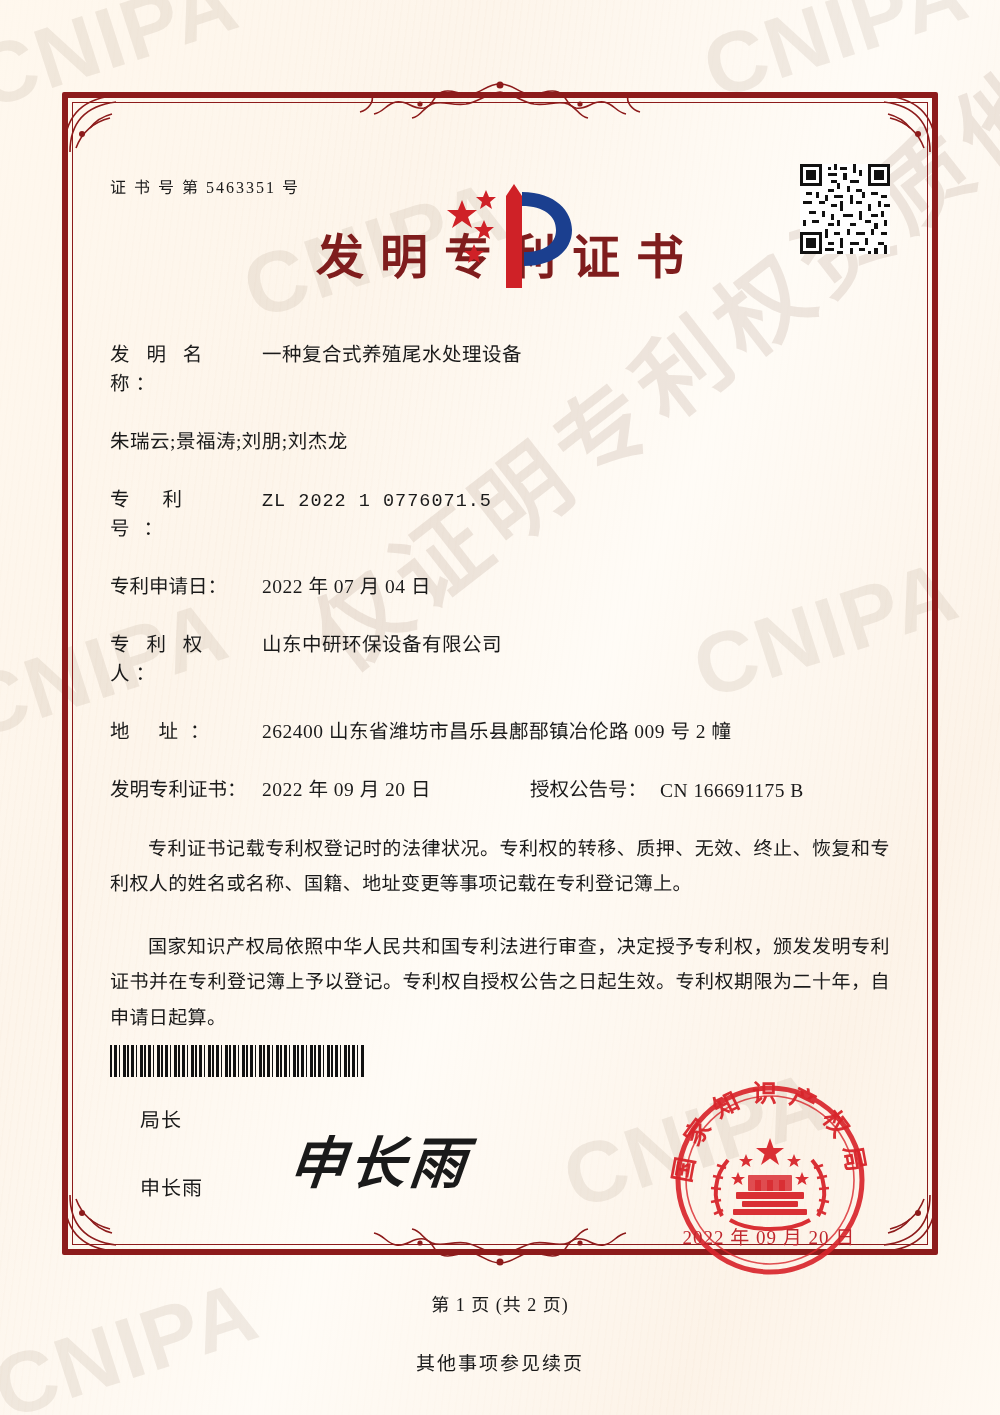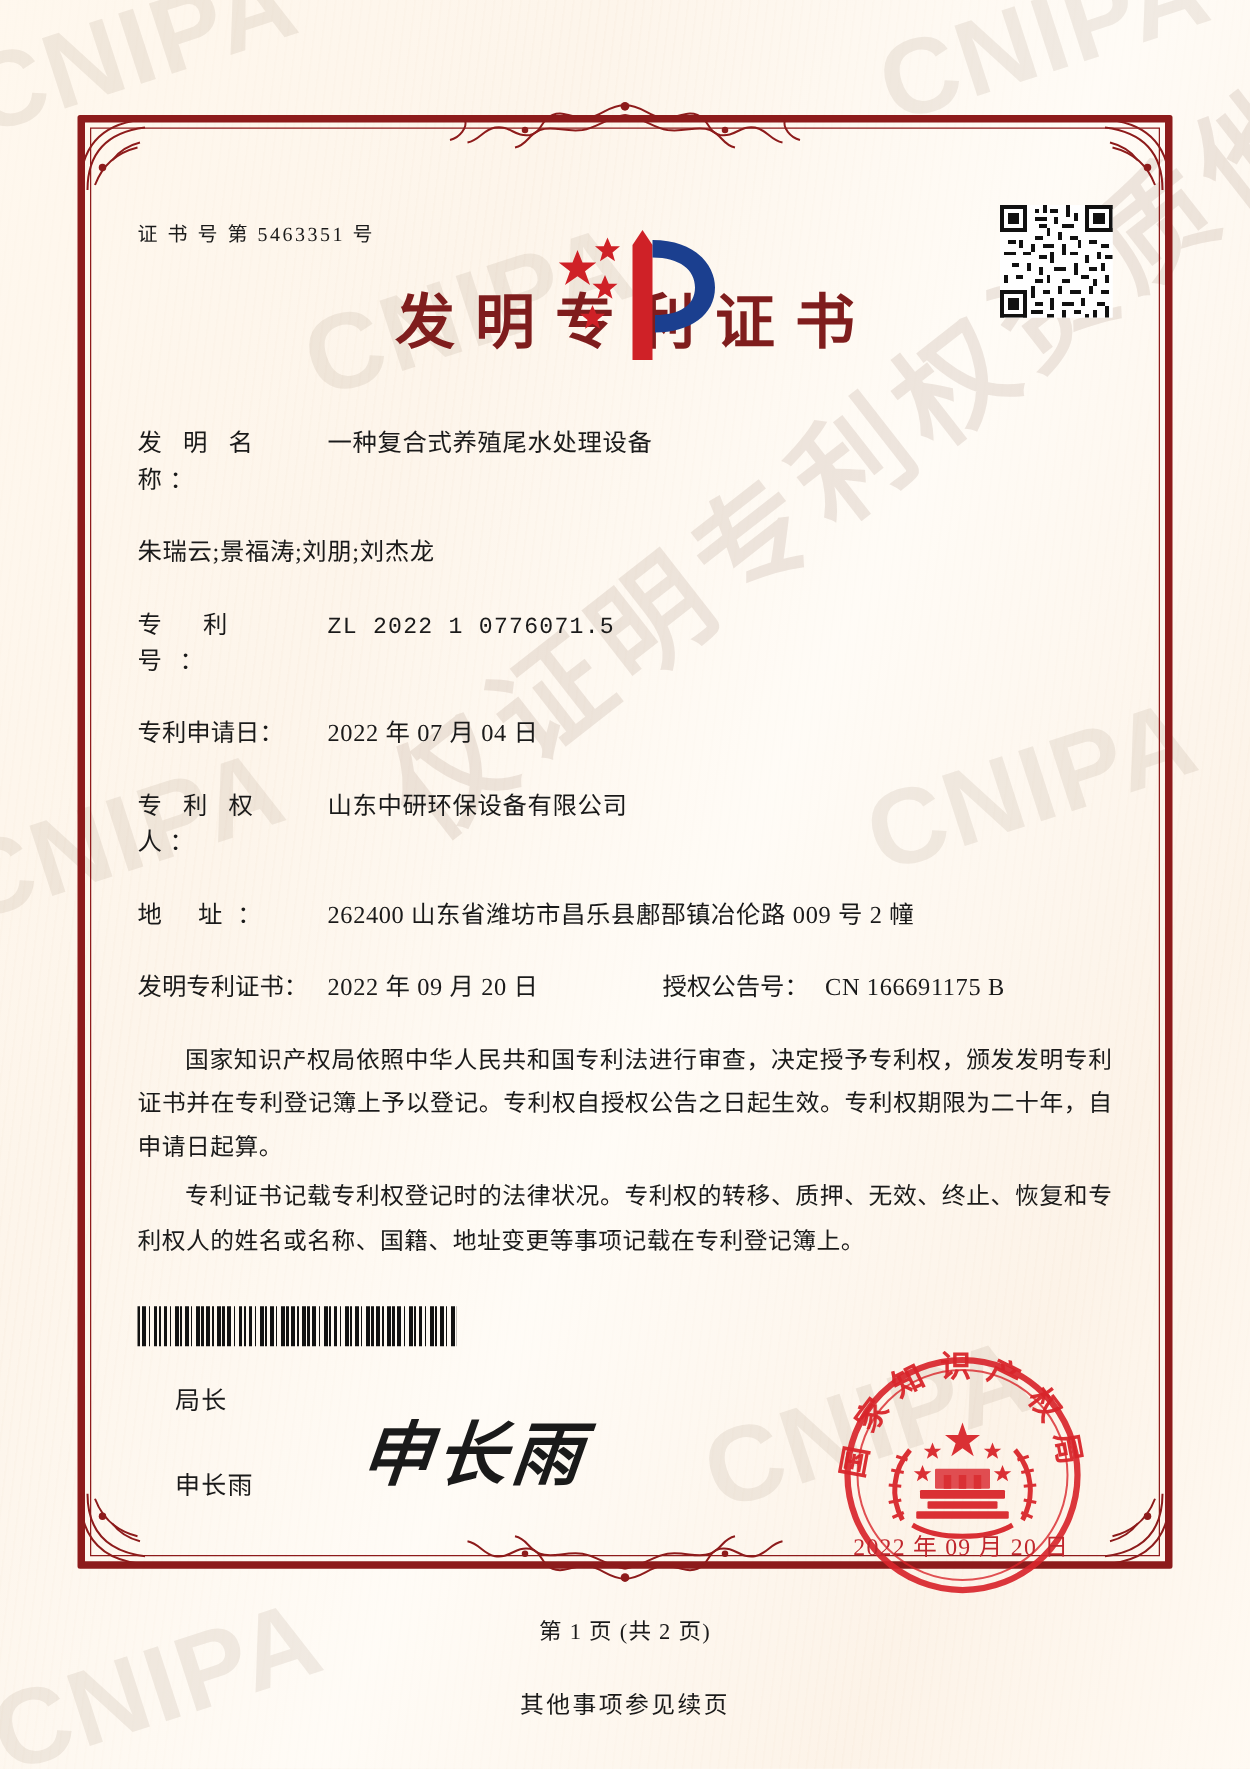--- a/index.html
+++ b/index.html
@@ -375,22 +375,22 @@
         <div class="fv">2022 年 09 月 20 日</div>
       </div>
       <div class="right">
         <div class="fl">授权公告号：</div>
         <div class="fv">CN 166691175 B</div>
       </div>
     </div>
 
   </div>
 
+  <div class="para para2">专利证书记载专利权登记时的法律状况。专利权的转移、质押、无效、终止、恢复和专利权人的姓名或名称、国籍、地址变更等事项记载在专利登记簿上。</div>
   <div class="para">国家知识产权局依照中华人民共和国专利法进行审查，决定授予专利权，颁发发明专利证书并在专利登记簿上予以登记。专利权自授权公告之日起生效。专利权期限为二十年，自申请日起算。</div>
-  <div class="para para2">专利证书记载专利权登记时的法律状况。专利权的转移、质押、无效、终止、恢复和专利权人的姓名或名称、国籍、地址变更等事项记载在专利登记簿上。</div>
 
 </div>
 
 <div class="barcode"></div>
 
 <div class="sig-label">局长</div>
 <div class="sig-name">申长雨</div>
 <div class="sig-script">申长雨</div>
 
 <div class="seal">

